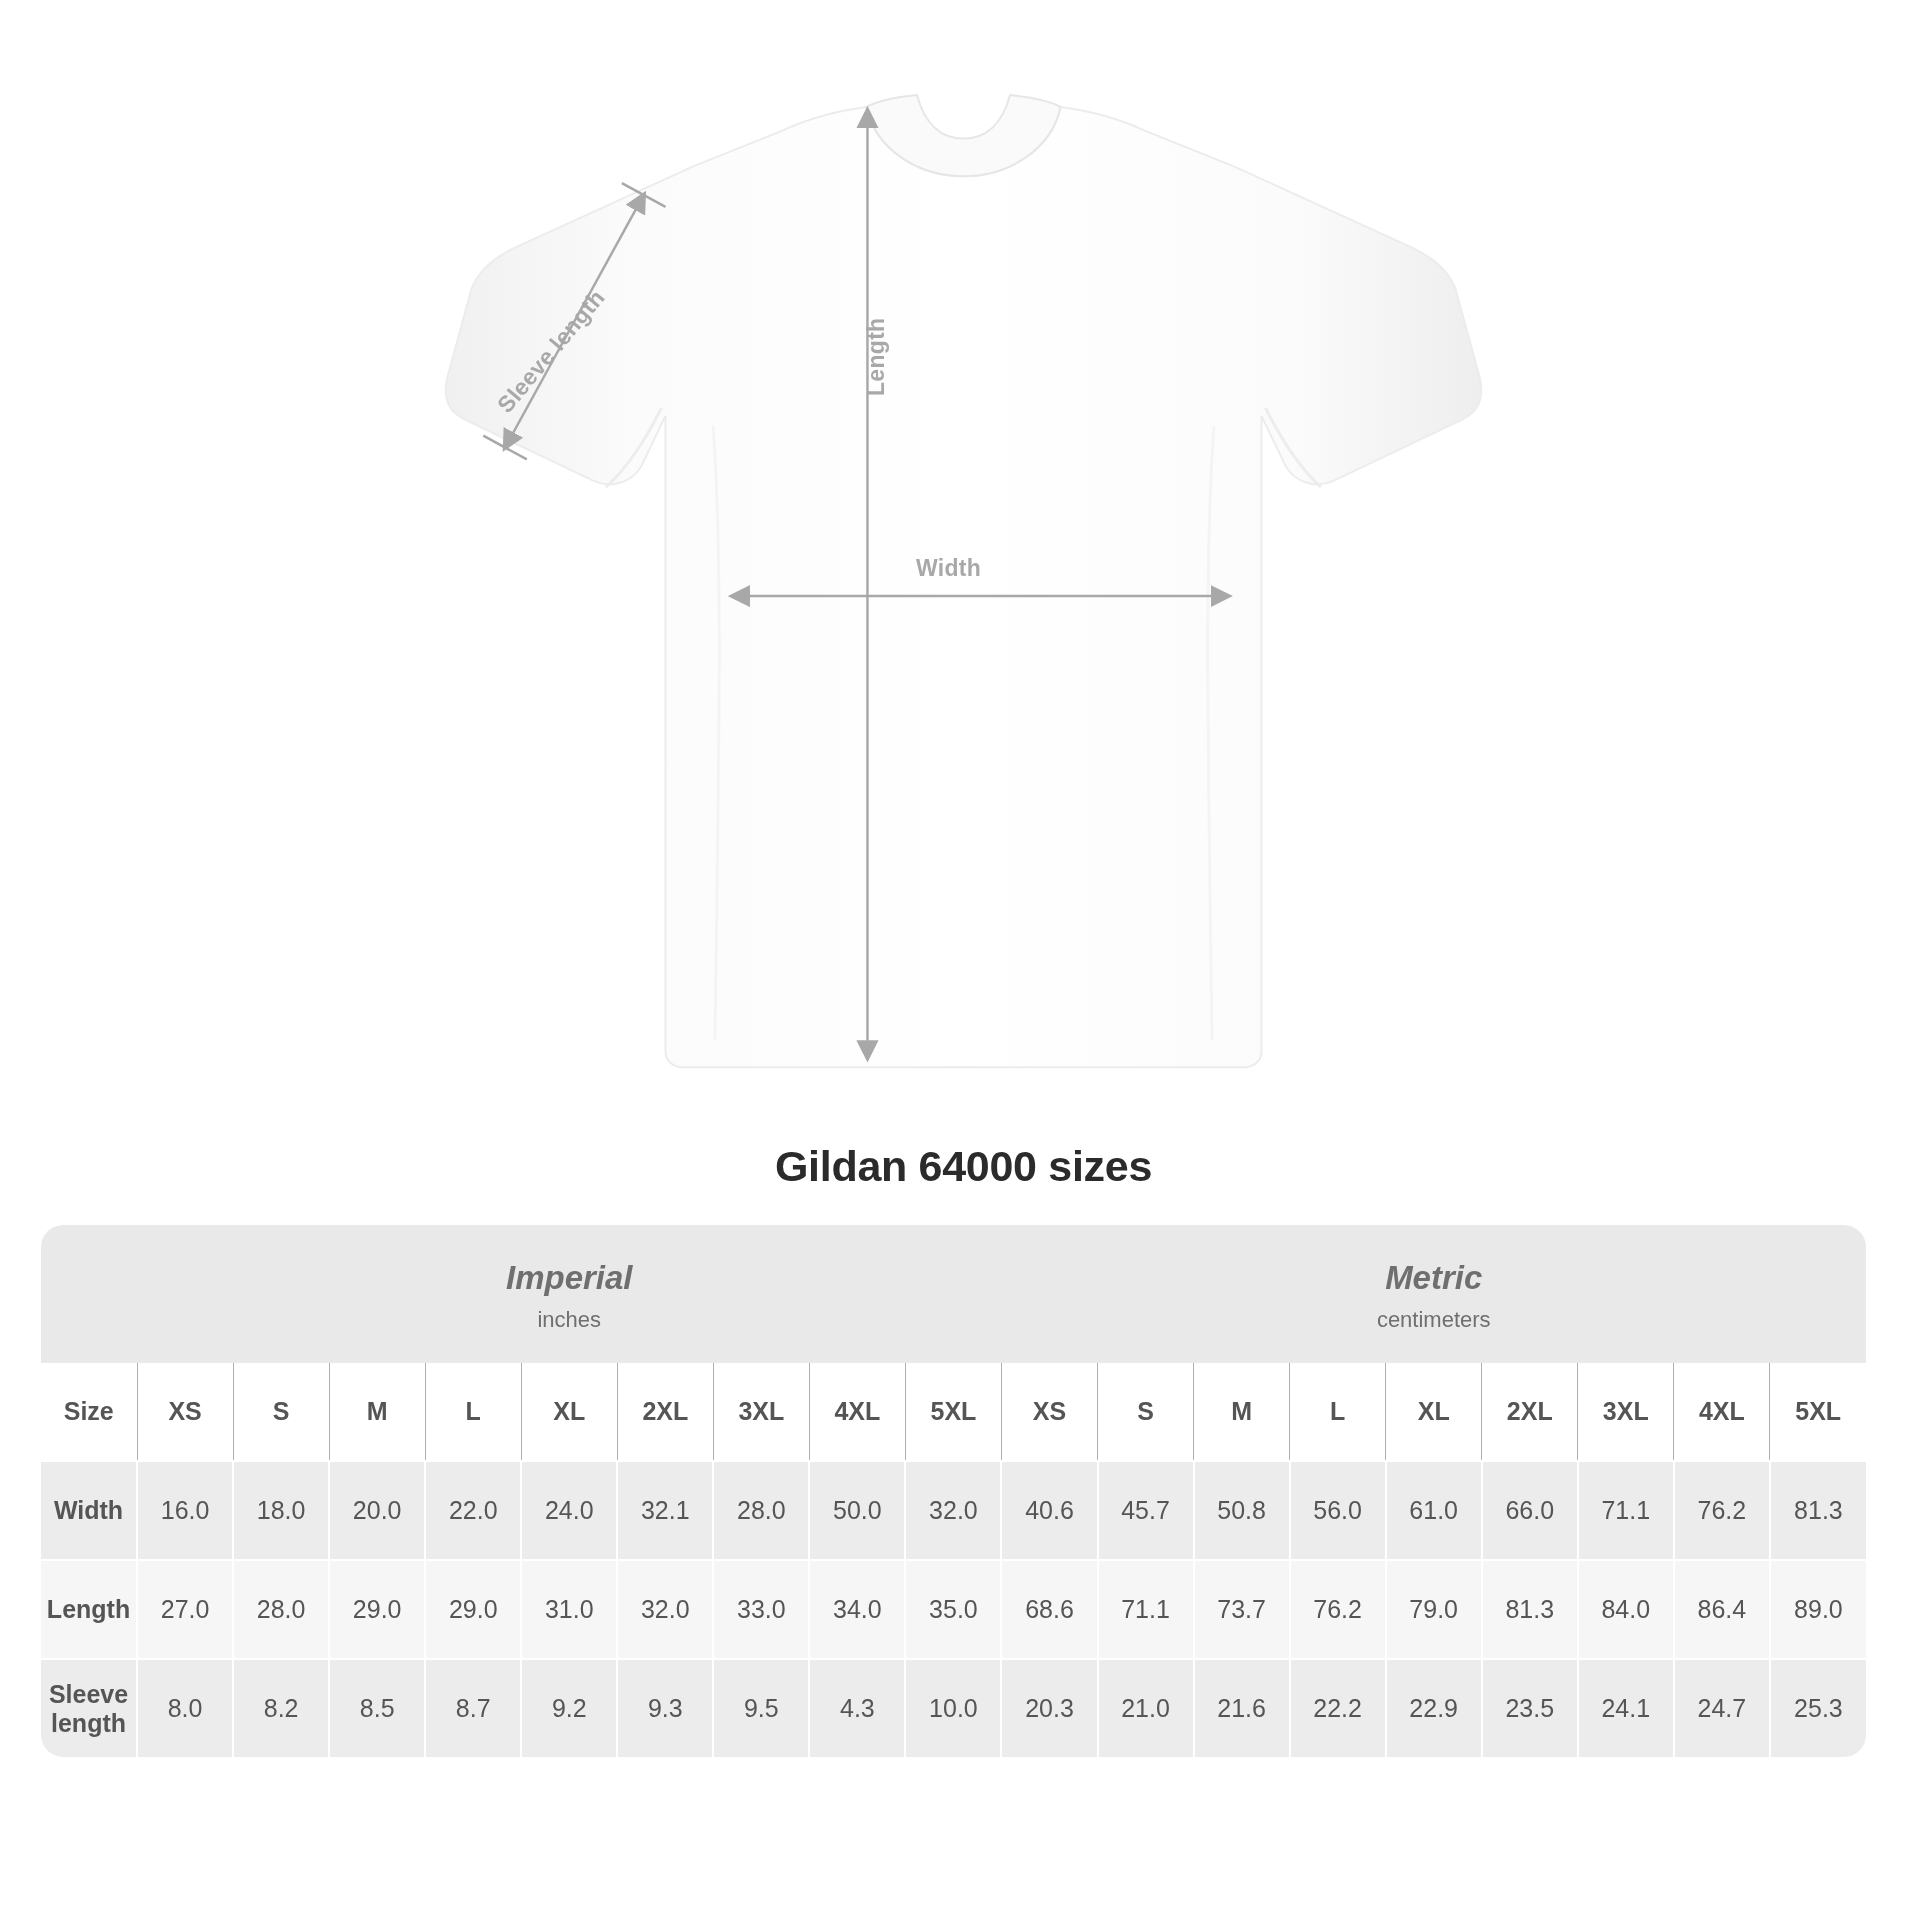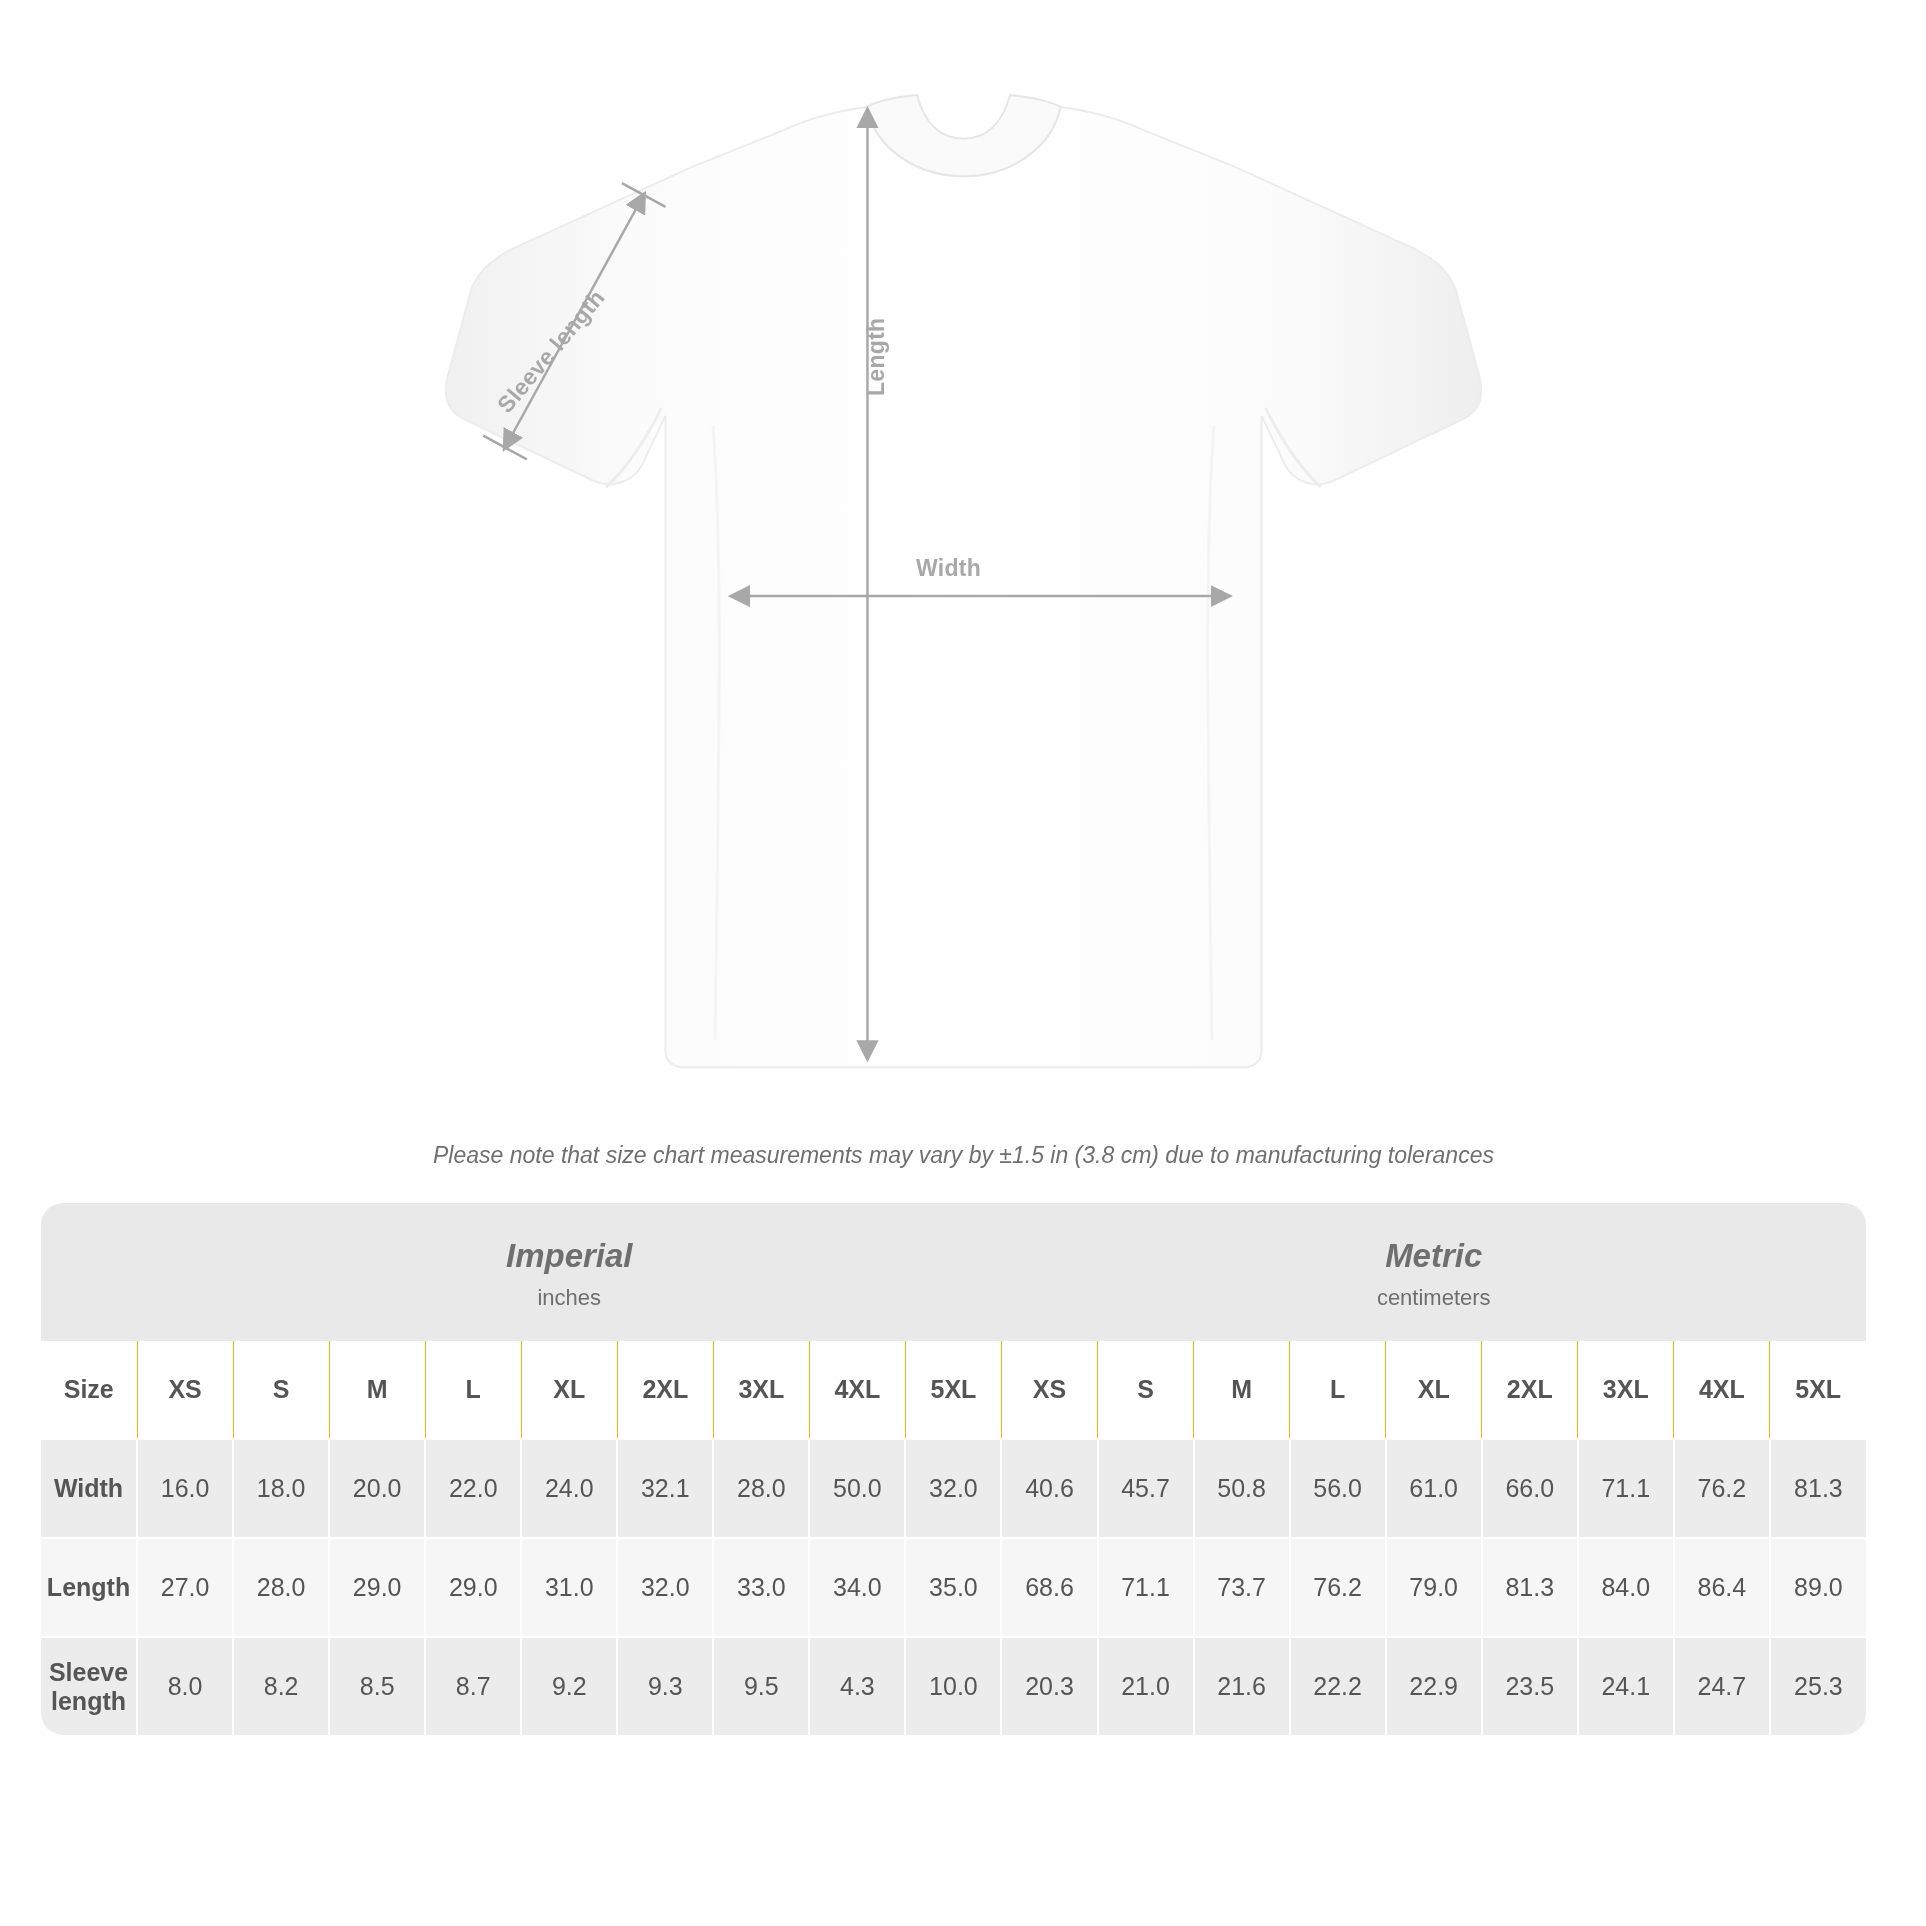--- a/index.html
+++ b/index.html
@@ -209,21 +209,21 @@
         <line x1="488" y1="440" x2="532" y2="464" stroke="#a8a8a8" stroke-width="2.5"></line>
       </g>
     </svg>
 
     <div class="dim-label" id="label-width">Width</div>
     <div class="dim-label" id="label-length">Length</div>
     <div class="dim-label" id="label-sleeve">Sleeve length</div>
   </div>
 
   <div class="title-block">
-    <div class="chart-note">Please note that size chart measurements may vary by ±1.5 in (3.8 cm) due to manufacturing tolerances</div>
+    <h1 class="chart-title">Gildan 64000 sizes</h1>
   </div>
 
   <div class="table-wrap">
     <table class="size-table">
       <tbody>
         <tr class="unit-header-row">
           <td></td>
           <td colspan="9">
             <div class="unit-name">Imperial</div>
             <div class="unit-sub">inches</div>

